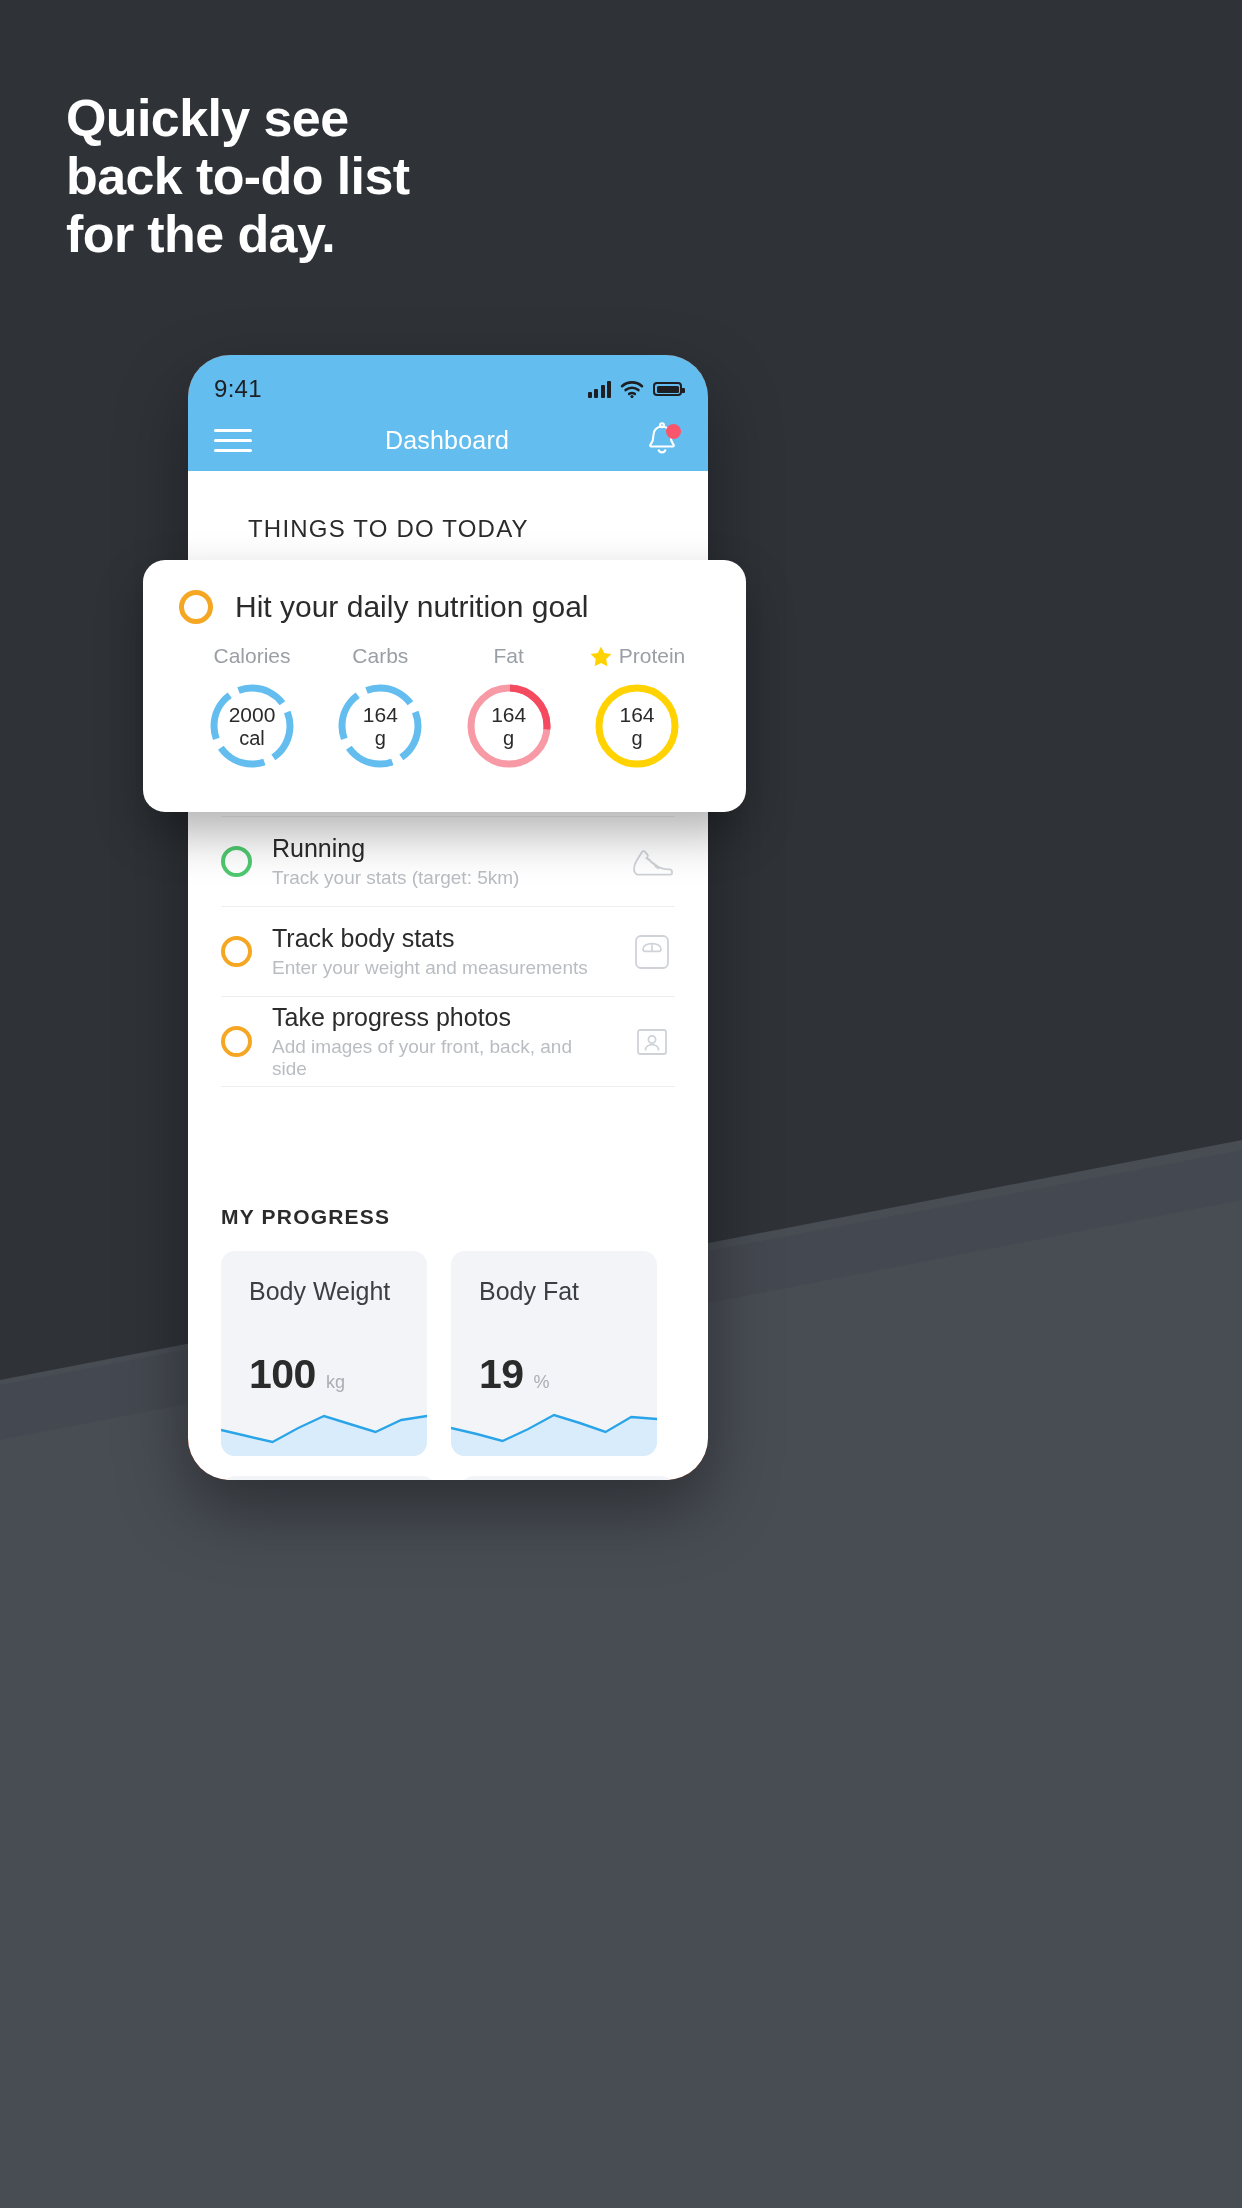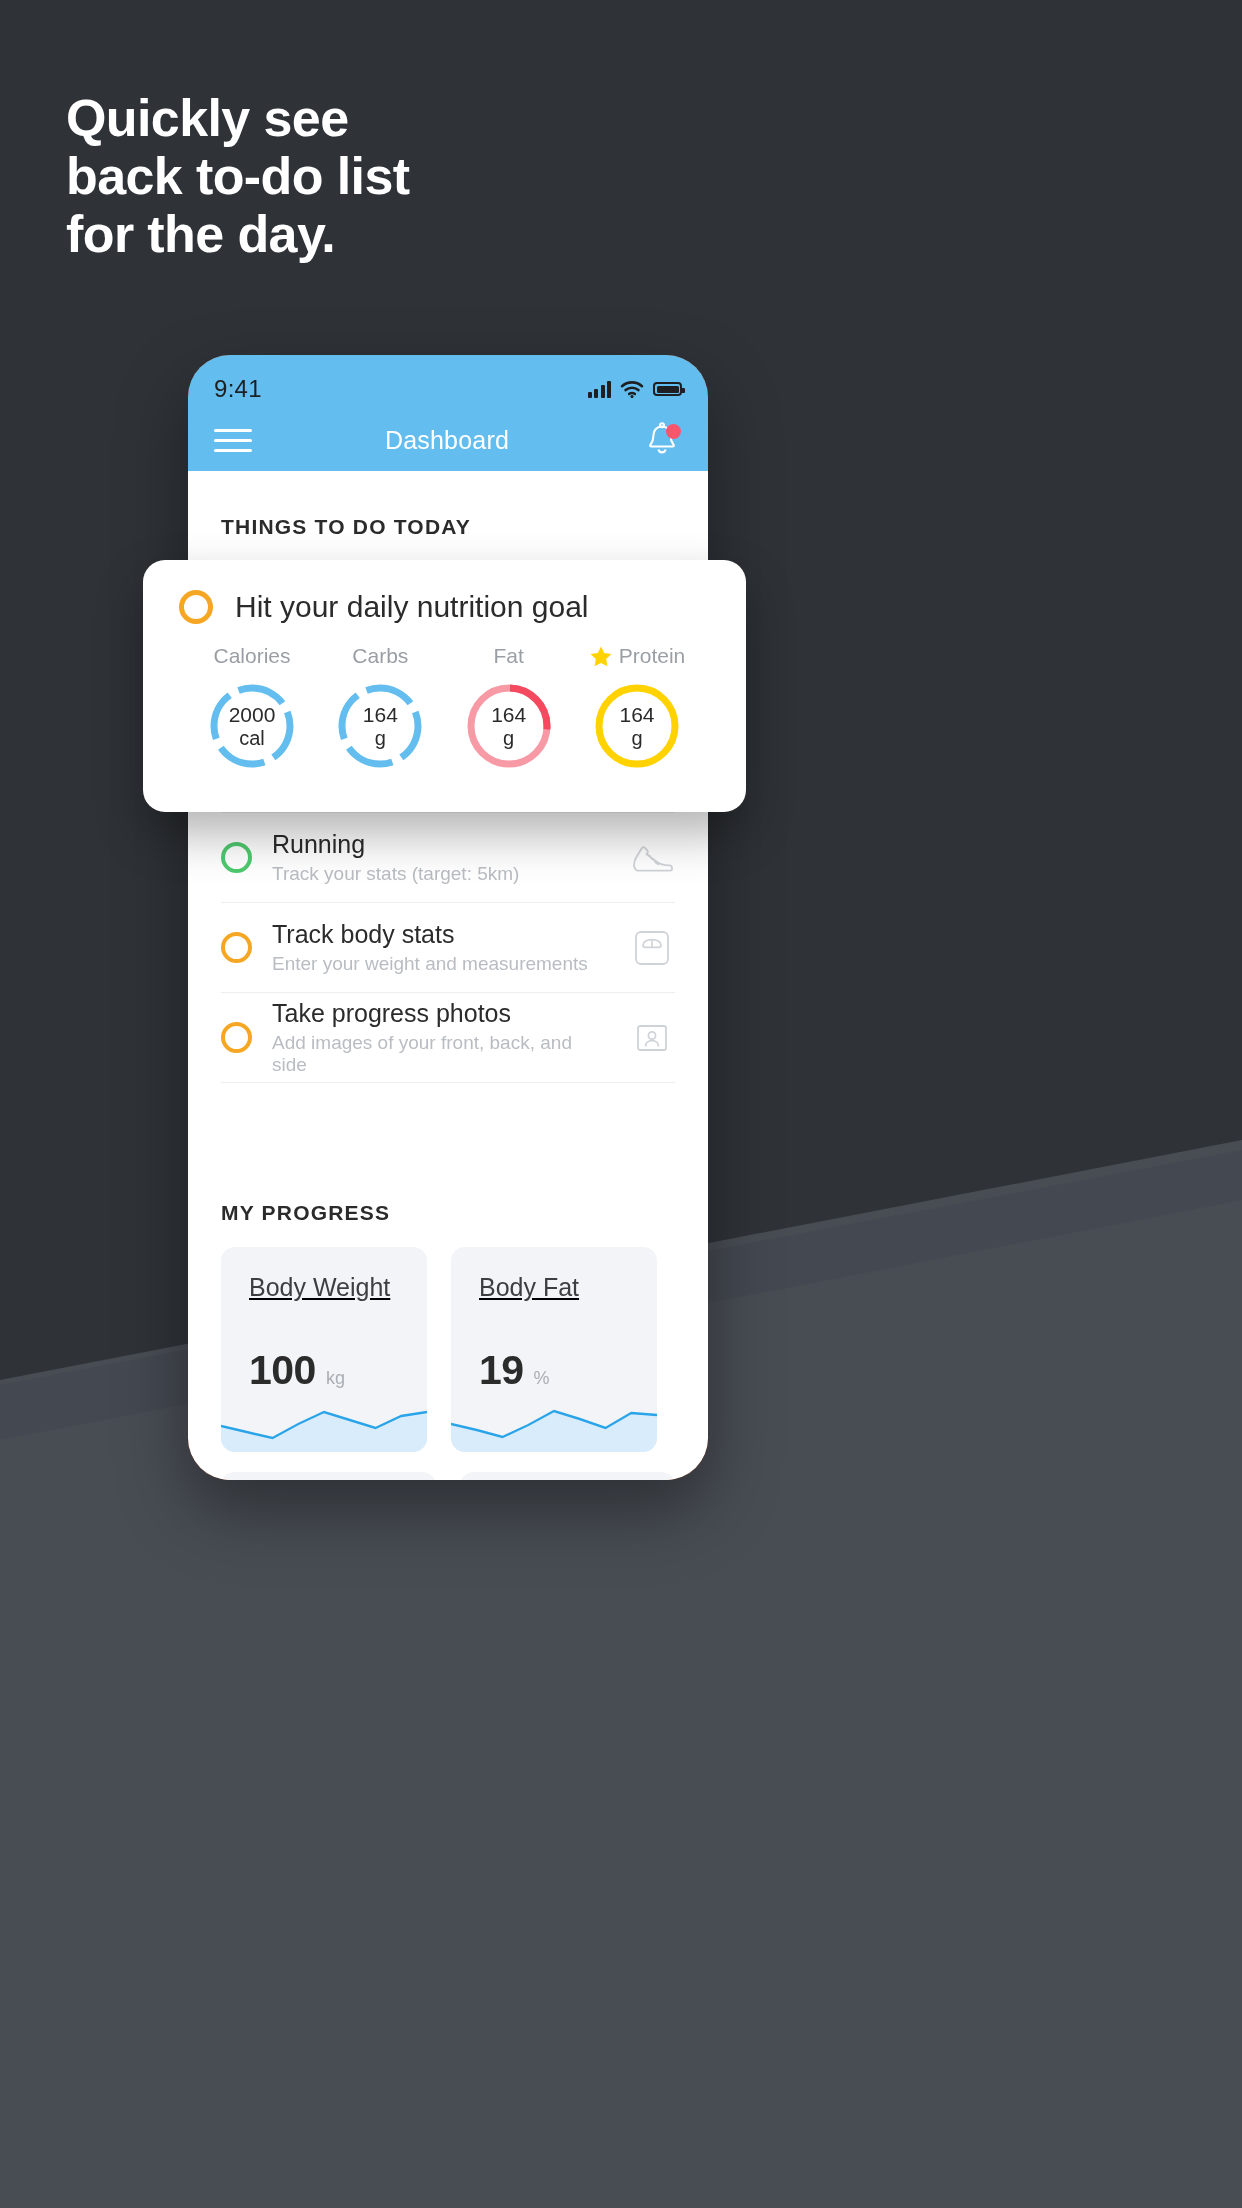--- a/index.html
+++ b/index.html
@@ -62,43 +62,43 @@
   }
   .hamburger { width:38px; display:flex; flex-direction:column; gap:7px; cursor:pointer;}
   .hamburger span{display:block;height:3px;background:#fff;border-radius:2px;}
   .nav-title { color:#fff; font-size:25px; letter-spacing:0.2px;}
   .bell-wrap{position:relative;width:40px;height:40px;display:flex;align-items:center;justify-content:center;}
   .bell-dot{position:absolute;right:1px;top:4px;width:15px;height:15px;border-radius:50%;background:#f9566b;}
 
   
   .screen { background:#fff; height:1009px; position:relative; }
   .sec-head {
-    font-size:21px; font-weight:bold; color:#2b2b2b;
-    letter-spacing:1.2px; padding:44px 0 0 33px;
+    font-size:24px; font-weight:normal; color:#2b2b2b;
+    letter-spacing:1.2px; padding:44px 0 0 33px;margin-left:27px;
   }
 
   
   .todo-area { padding:0 33px; }
   .todo-row {
     display:flex; align-items:center;
     border-bottom:1px solid #eceff1;
     height:90px; gap:20px;
   }
   .todo-row:first-child{border-top:1px solid #eceff1;}
   .circ { width:31px; height:31px; border-radius:50%; border:4px solid #f5a623; flex:0 0 auto;}
   .circ.green{border-color:#4fc96f;}
   .circ.amber{border-color:#f5a623;}
   .todo-text{flex:1;}
   .todo-title{font-size:25px;color:#2b2b2b;line-height:1.18;}
   .todo-sub{font-size:19px;color:#b9bdc2;margin-top:4px;}
   .todo-icon{width:46px;height:46px;display:flex;align-items:center;justify-content:center;flex:0 0 auto;}
 
   
   .prog-head{font-size:21px;font-weight:bold;color:#2b2b2b;letter-spacing:1.2px;padding:0 0 0 33px;}
-  .prog-grid{display:flex;gap:24px;padding:22px 51px 0 33px;text-decoration:underline;}
+  .prog-grid{display:flex;gap:24px;padding:22px 51px 0 33px;}
   .prog-card{
     flex:1;background:#f2f4f7;border-radius:14px;height:205px;
     position:relative;overflow:hidden;
   }
   .prog-card .pc-title{font-size:25px;color:#3b3f44;padding:26px 0 0 28px;}
   .prog-card .pc-val{position:absolute;left:28px;bottom:58px;display:flex;align-items:baseline;gap:10px;}
   .pc-num{font-size:41px;font-weight:bold;color:#2b2b2b;letter-spacing:-0.5px;text-align:center;}
   .pc-unit{font-size:18px;color:#a9aeb4;}
   .spark{position:absolute;left:0;bottom:0;width:100%;height:60px;}
   .prog-grid2{display:flex;gap:24px;padding:20px 33px 0 33px;}

